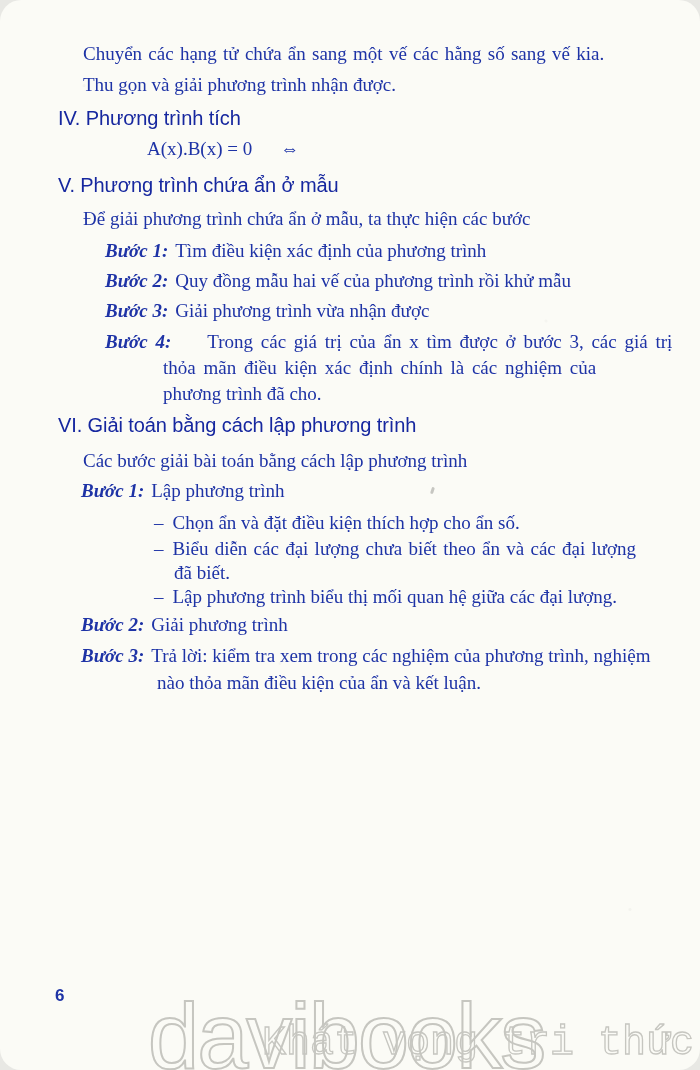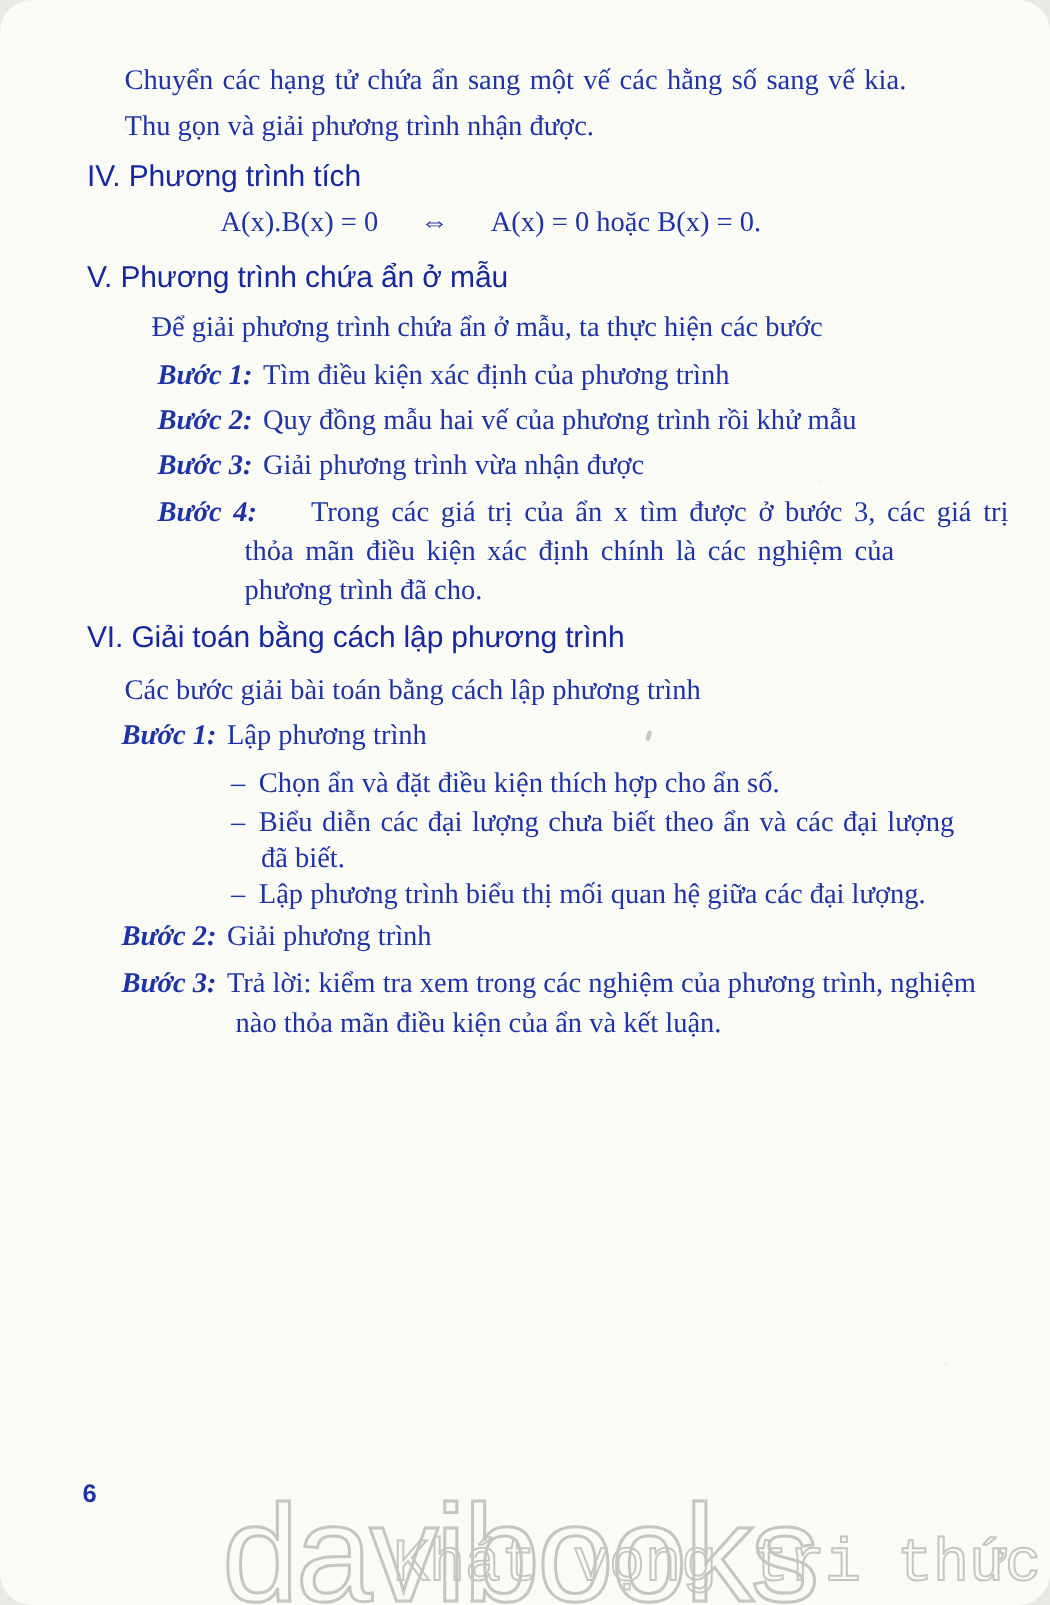--- a/index.html
+++ b/index.html
@@ -88,26 +88,25 @@
 <div class="page">
 
   <div class="line ws1" style="left:83px;top:42px">Chuyển các hạng tử chứa ẩn sang một vế các hằng số sang vế kia.</div>
   <div class="line" style="left:83px;top:73px">Thu gọn và giải phương trình nhận được.</div>
 
   <div class="line heading" style="left:58px;top:106px">IV. Phương trình tích</div>
 
   <div class="line equation" style="left:147px;top:137px">
     <span>A(x).B(x) = 0</span>
     <span>⇔</span>
-    <span>A(x) = 0 hoặc B(x) = 0.</span>
   </div>
 
   <div class="line heading" style="left:58px;top:173px">V. Phương trình chứa ẩn ở mẫu</div>
 
-  <div class="line" style="left:101px;top:207px">Để giải phương trình chứa ẩn ở mẫu, ta thực hiện các bước</div>
+  <div class="line" style="left:83px;top:207px">Để giải phương trình chứa ẩn ở mẫu, ta thực hiện các bước</div>
 
   <div class="line step" style="left:105px;top:239px">
     <span class="step-label">Bước 1:</span>
     <span>Tìm điều kiện xác định của phương trình</span>
   </div>
   <div class="line step" style="left:105px;top:269px">
     <span class="step-label">Bước 2:</span>
     <span>Quy đồng mẫu hai vế của phương trình rồi khử mẫu</span>
   </div>
   <div class="line step" style="left:105px;top:299px">

